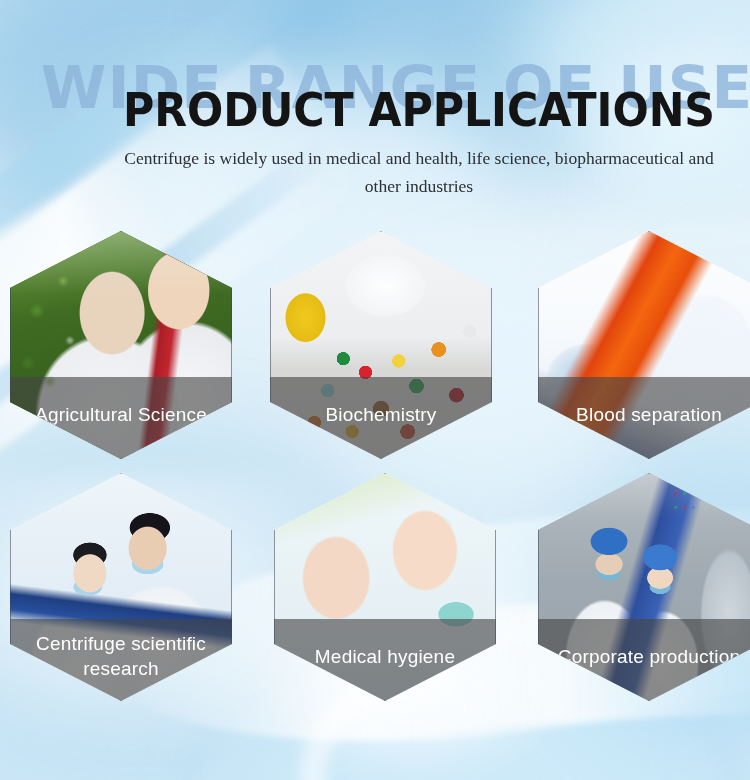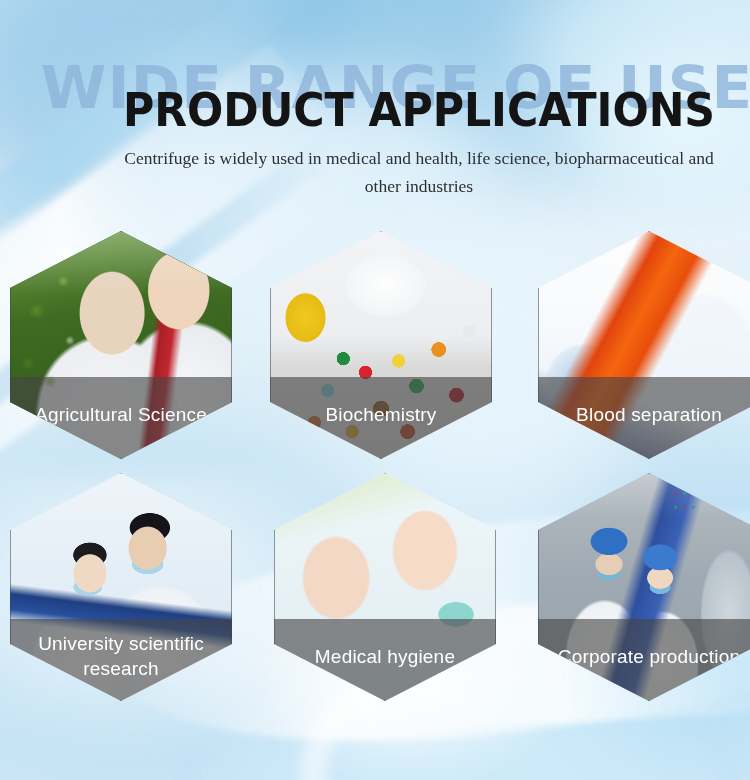--- a/index.html
+++ b/index.html
@@ -358,21 +358,21 @@
     </div>
 
     <div class="hex" id="hex-3">
       <div class="hex-photo ph-blood"></div>
       <div class="hex-label">Blood separation</div>
       <div class="hex-edge"></div>
     </div>
 
     <div class="hex" id="hex-4">
       <div class="hex-photo ph-uni"></div>
-      <div class="hex-label">University scientific research</div>
+      <div class="hex-label">Centrifuge scientific research</div>
       <div class="hex-edge"></div>
     </div>
 
     <div class="hex" id="hex-5">
       <div class="hex-photo ph-med"></div>
       <div class="hex-label">Medical hygiene</div>
       <div class="hex-edge"></div>
     </div>
 
     <div class="hex" id="hex-6">

